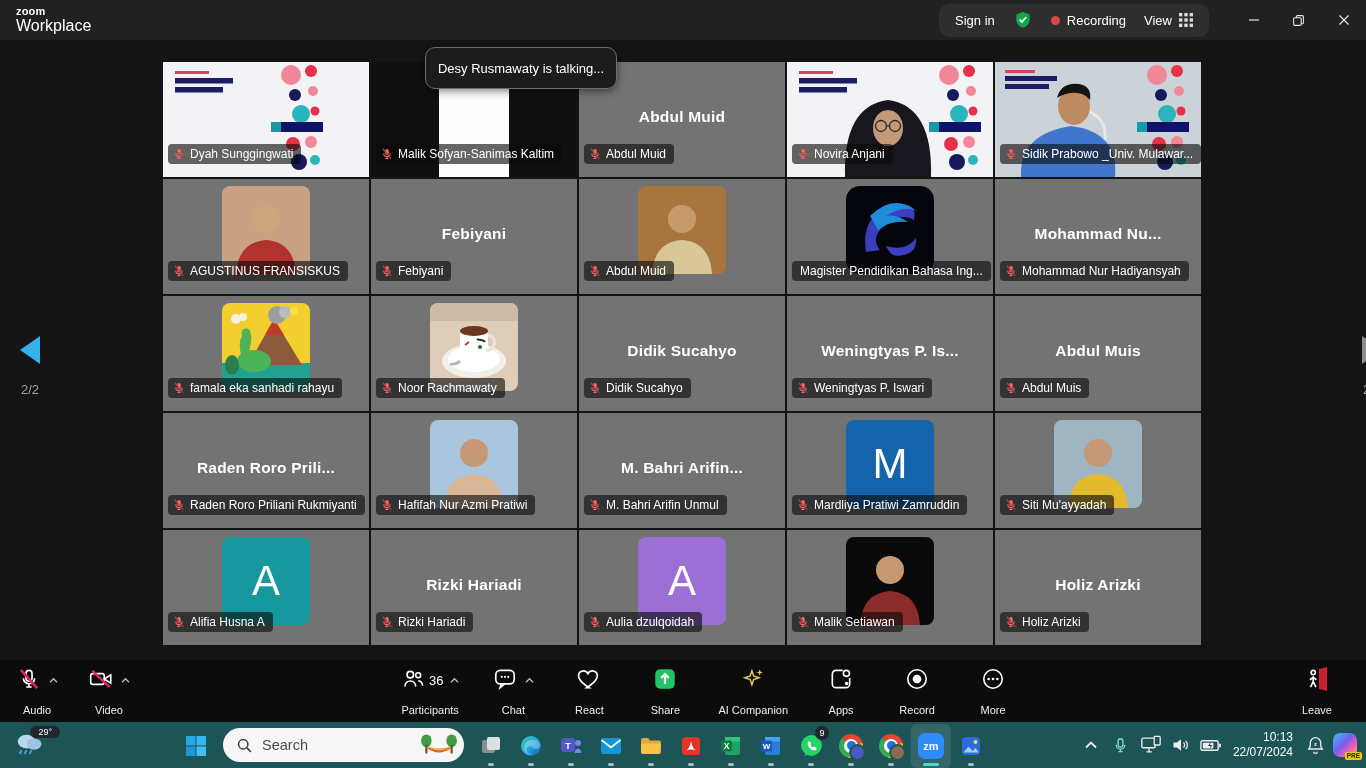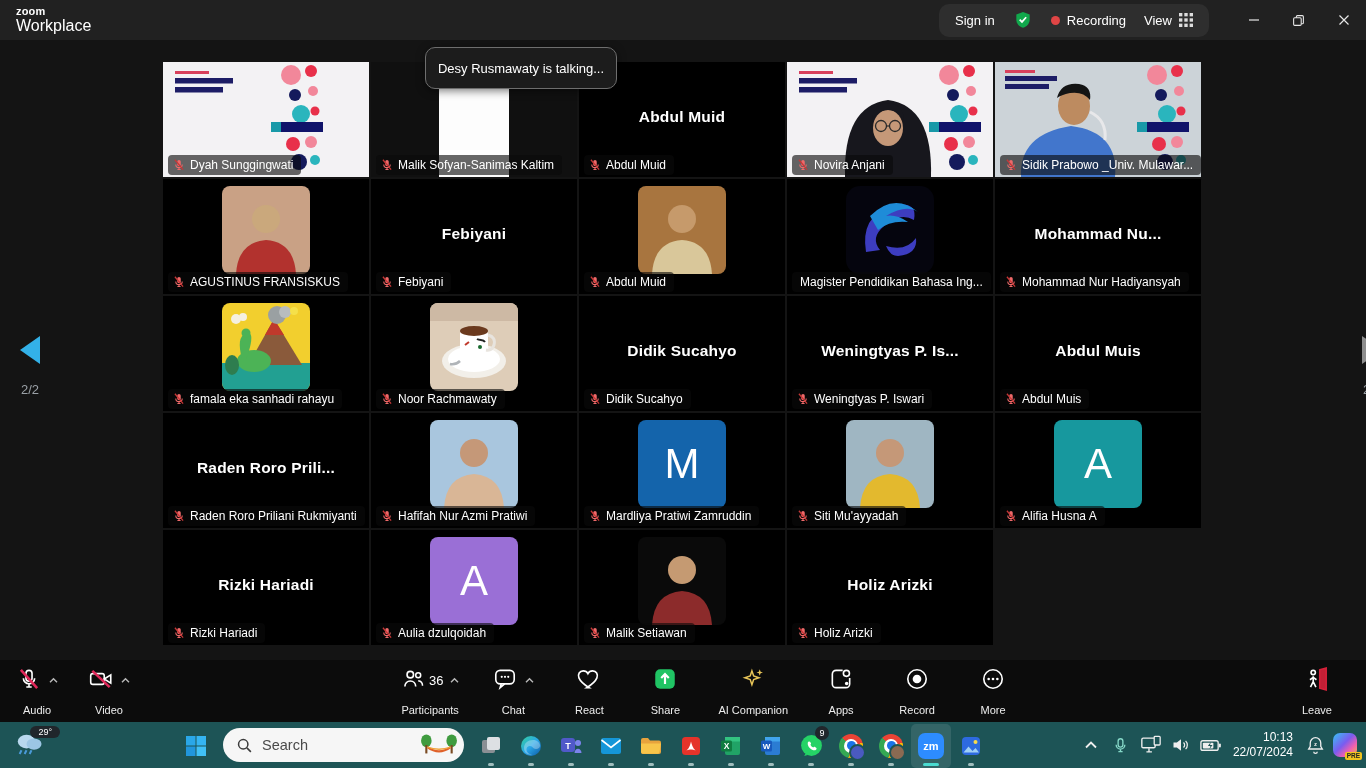--- a/index.html
+++ b/index.html
@@ -18,31 +18,31 @@
   .titlebar-right{display:flex;align-items:center;height:40px;}
   .tb-pill{background:#2e2e2e;border-radius:10px;height:33px;display:flex;align-items:center;
     padding:0 16px;gap:18px;margin-right:22px;font-size:13px;}
   .tb-item{display:flex;align-items:center;gap:7px;cursor:pointer;white-space:nowrap;}
   .rec-dot{width:9px;height:9px;border-radius:50%;background:#e04545;display:inline-block;}
   .winbtn{width:45px;height:40px;display:flex;align-items:center;justify-content:center;cursor:pointer;}
   
   .stage{position:absolute;top:40px;left:0;width:1366px;height:620px;background:#141414;padding-left:36px;}
   .grid{position:absolute;left:163px;top:22px;display:grid;
     grid-template-columns:repeat(5,206px);grid-auto-rows:115px;gap:2px;}
-  .tile{position:relative;background:#000000;overflow:hidden;}
+  .tile{position:relative;background:#737373;overflow:hidden;}
   .center-name{position:absolute;top:46px;left:0;right:0;text-align:center;
     font-weight:700;font-size:15.5px;color:#fff;letter-spacing:.2px;}
   .avatar{position:absolute;width:88px;height:88px;left:50%;top:7px;transform:translateX(-50%);
     border-radius:8px;overflow:hidden;}
   .avatar svg{display:block;width:100%;height:100%;}
   .letter{width:100%;height:100%;display:flex;align-items:center;justify-content:center;
     font-size:42px;color:#fff;font-weight:400;}
   .full{position:absolute;inset:0;}
   .full svg{display:block;width:100%;height:100%;}
-  .label{position:absolute;left:5px;bottom:2px;max-width:calc(100% - 10px);
+  .label{position:absolute;left:5px;bottom:13px;max-width:calc(100% - 10px);
     background:rgba(10,10,10,.62);border-radius:4px;height:20px;
     display:flex;align-items:center;gap:4px;padding:0 8px 0 4px;font-size:12px;color:#fff;
     white-space:nowrap;overflow:hidden;z-index:3;}
   .label.nomic{padding-left:8px;}
   .label svg{flex:0 0 auto;}
   .label span{overflow:hidden;text-overflow:ellipsis;}
   
   .tooltip{position:absolute;left:425px;top:7px;width:190px;height:40px;background:#1c1c1c;
     border:1px solid #6e6e6e;border-radius:10px;display:flex;align-items:center;justify-content:center;
     font-size:13px;color:#fff;z-index:6;box-shadow:0 2px 8px rgba(0,0,0,.5);}
@@ -467,20 +467,31 @@
         <div class="label">
           <svg width="14" height="14" viewBox="0 0 24 24">
             <path d="M12 3.5a3 3 0 0 1 3 3v4.6a3 3 0 0 1-6 0V6.5a3 3 0 0 1 3-3z" fill="#ef6a6a"></path>
             <path d="M6.5 11a5.5 5.5 0 0 0 11 0M12 16.6v3M9.3 19.8h5.4" stroke="#ef6a6a" stroke-width="1.8" fill="none"></path>
             <path d="M5 3l14 17" stroke="#c83737" stroke-width="2.2"></path>
           </svg>
           <span>Hafifah Nur Azmi Pratiwi</span>
         </div>
       </div>
       <div class="tile">
+        <div class="center-name">M. Bahri  Arifin...</div>
+        <div class="label">
+          <svg width="14" height="14" viewBox="0 0 24 24">
+            <path d="M12 3.5a3 3 0 0 1 3 3v4.6a3 3 0 0 1-6 0V6.5a3 3 0 0 1 3-3z" fill="#ef6a6a"></path>
+            <path d="M6.5 11a5.5 5.5 0 0 0 11 0M12 16.6v3M9.3 19.8h5.4" stroke="#ef6a6a" stroke-width="1.8" fill="none"></path>
+            <path d="M5 3l14 17" stroke="#c83737" stroke-width="2.2"></path>
+          </svg>
+          <span>M. Bahri Arifin Unmul</span>
+        </div>
+      </div>
+      <div class="tile">
         <div class="avatar">
           <div class="letter" style="background:#1464ab">M</div>
         </div>
         <div class="label">
           <svg width="14" height="14" viewBox="0 0 24 24">
             <path d="M12 3.5a3 3 0 0 1 3 3v4.6a3 3 0 0 1-6 0V6.5a3 3 0 0 1 3-3z" fill="#ef6a6a"></path>
             <path d="M6.5 11a5.5 5.5 0 0 0 11 0M12 16.6v3M9.3 19.8h5.4" stroke="#ef6a6a" stroke-width="1.8" fill="none"></path>
             <path d="M5 3l14 17" stroke="#c83737" stroke-width="2.2"></path>
           </svg>
           <span>Mardliya Pratiwi Zamruddin</span>

